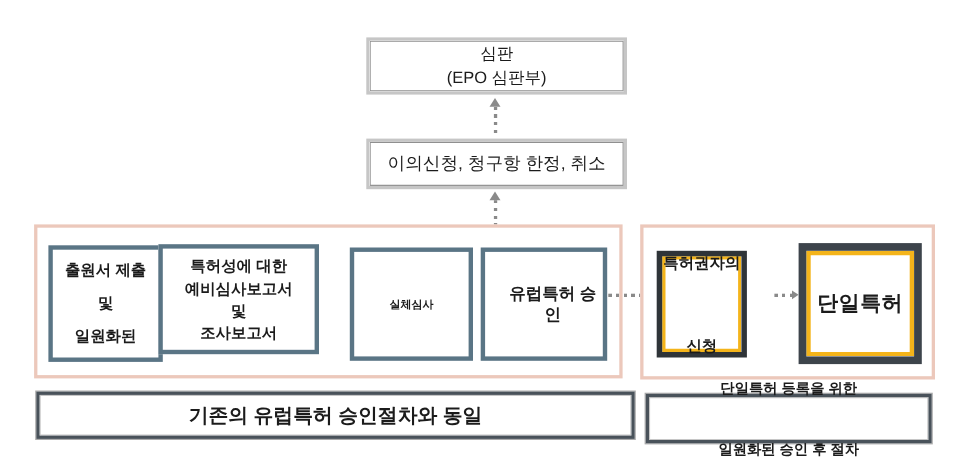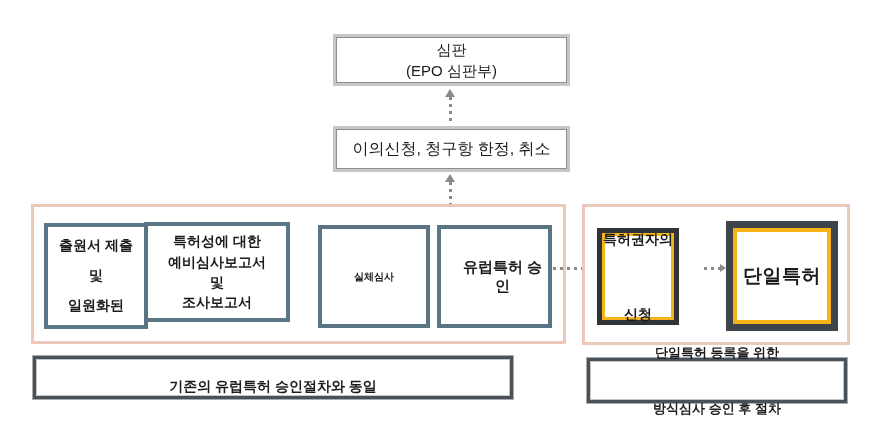--- a/index.html
+++ b/index.html
@@ -68,21 +68,21 @@
   }
 
   
   .caption-box{
     border:3px solid var(--caption-border);
     box-shadow:0 0 0 1px #ababab, inset 0 0 0 1px #c6c6c6;
     background:#ffffff;
     display:flex;flex-direction:column;align-items:center;justify-content:center;
     text-align:center;font-weight:bold;
   }
-  .caption-left{left:33px;top:356px;width:480px;height:43px;font-size:14px;justify-content:flex-end;}
+  .caption-left{left:33px;top:356px;width:544px;height:43px;font-size:18px;}
   .caption-right{left:587px;top:358px;width:260px;height:45px;font-size:13px;line-height:1.5;gap:36px;}
 
   
   .arrow-v{display:flex;flex-direction:column;align-items:center;}
   .arrow-v .head-up{
     width:0;height:0;
     border-left:5px solid transparent;border-right:5px solid transparent;
     border-bottom:8px solid var(--arrow);
   }
   .arrow-v .shaft-v{
@@ -173,16 +173,16 @@
     <span class="shaft-h"></span>
     <span class="head-right"></span>
   </div>
 
   <div class="abs gold-box unitary-box">
     <span>단일특허</span>
   </div>
 
   <div class="abs caption-box caption-right">
     <span>단일특허 등록을 위한</span>
-    <span>방식심사 승인 후 절차</span>
+    <span>일원화된 승인 후 절차</span>
   </div>
 
 </div>
 
 </body></html>

